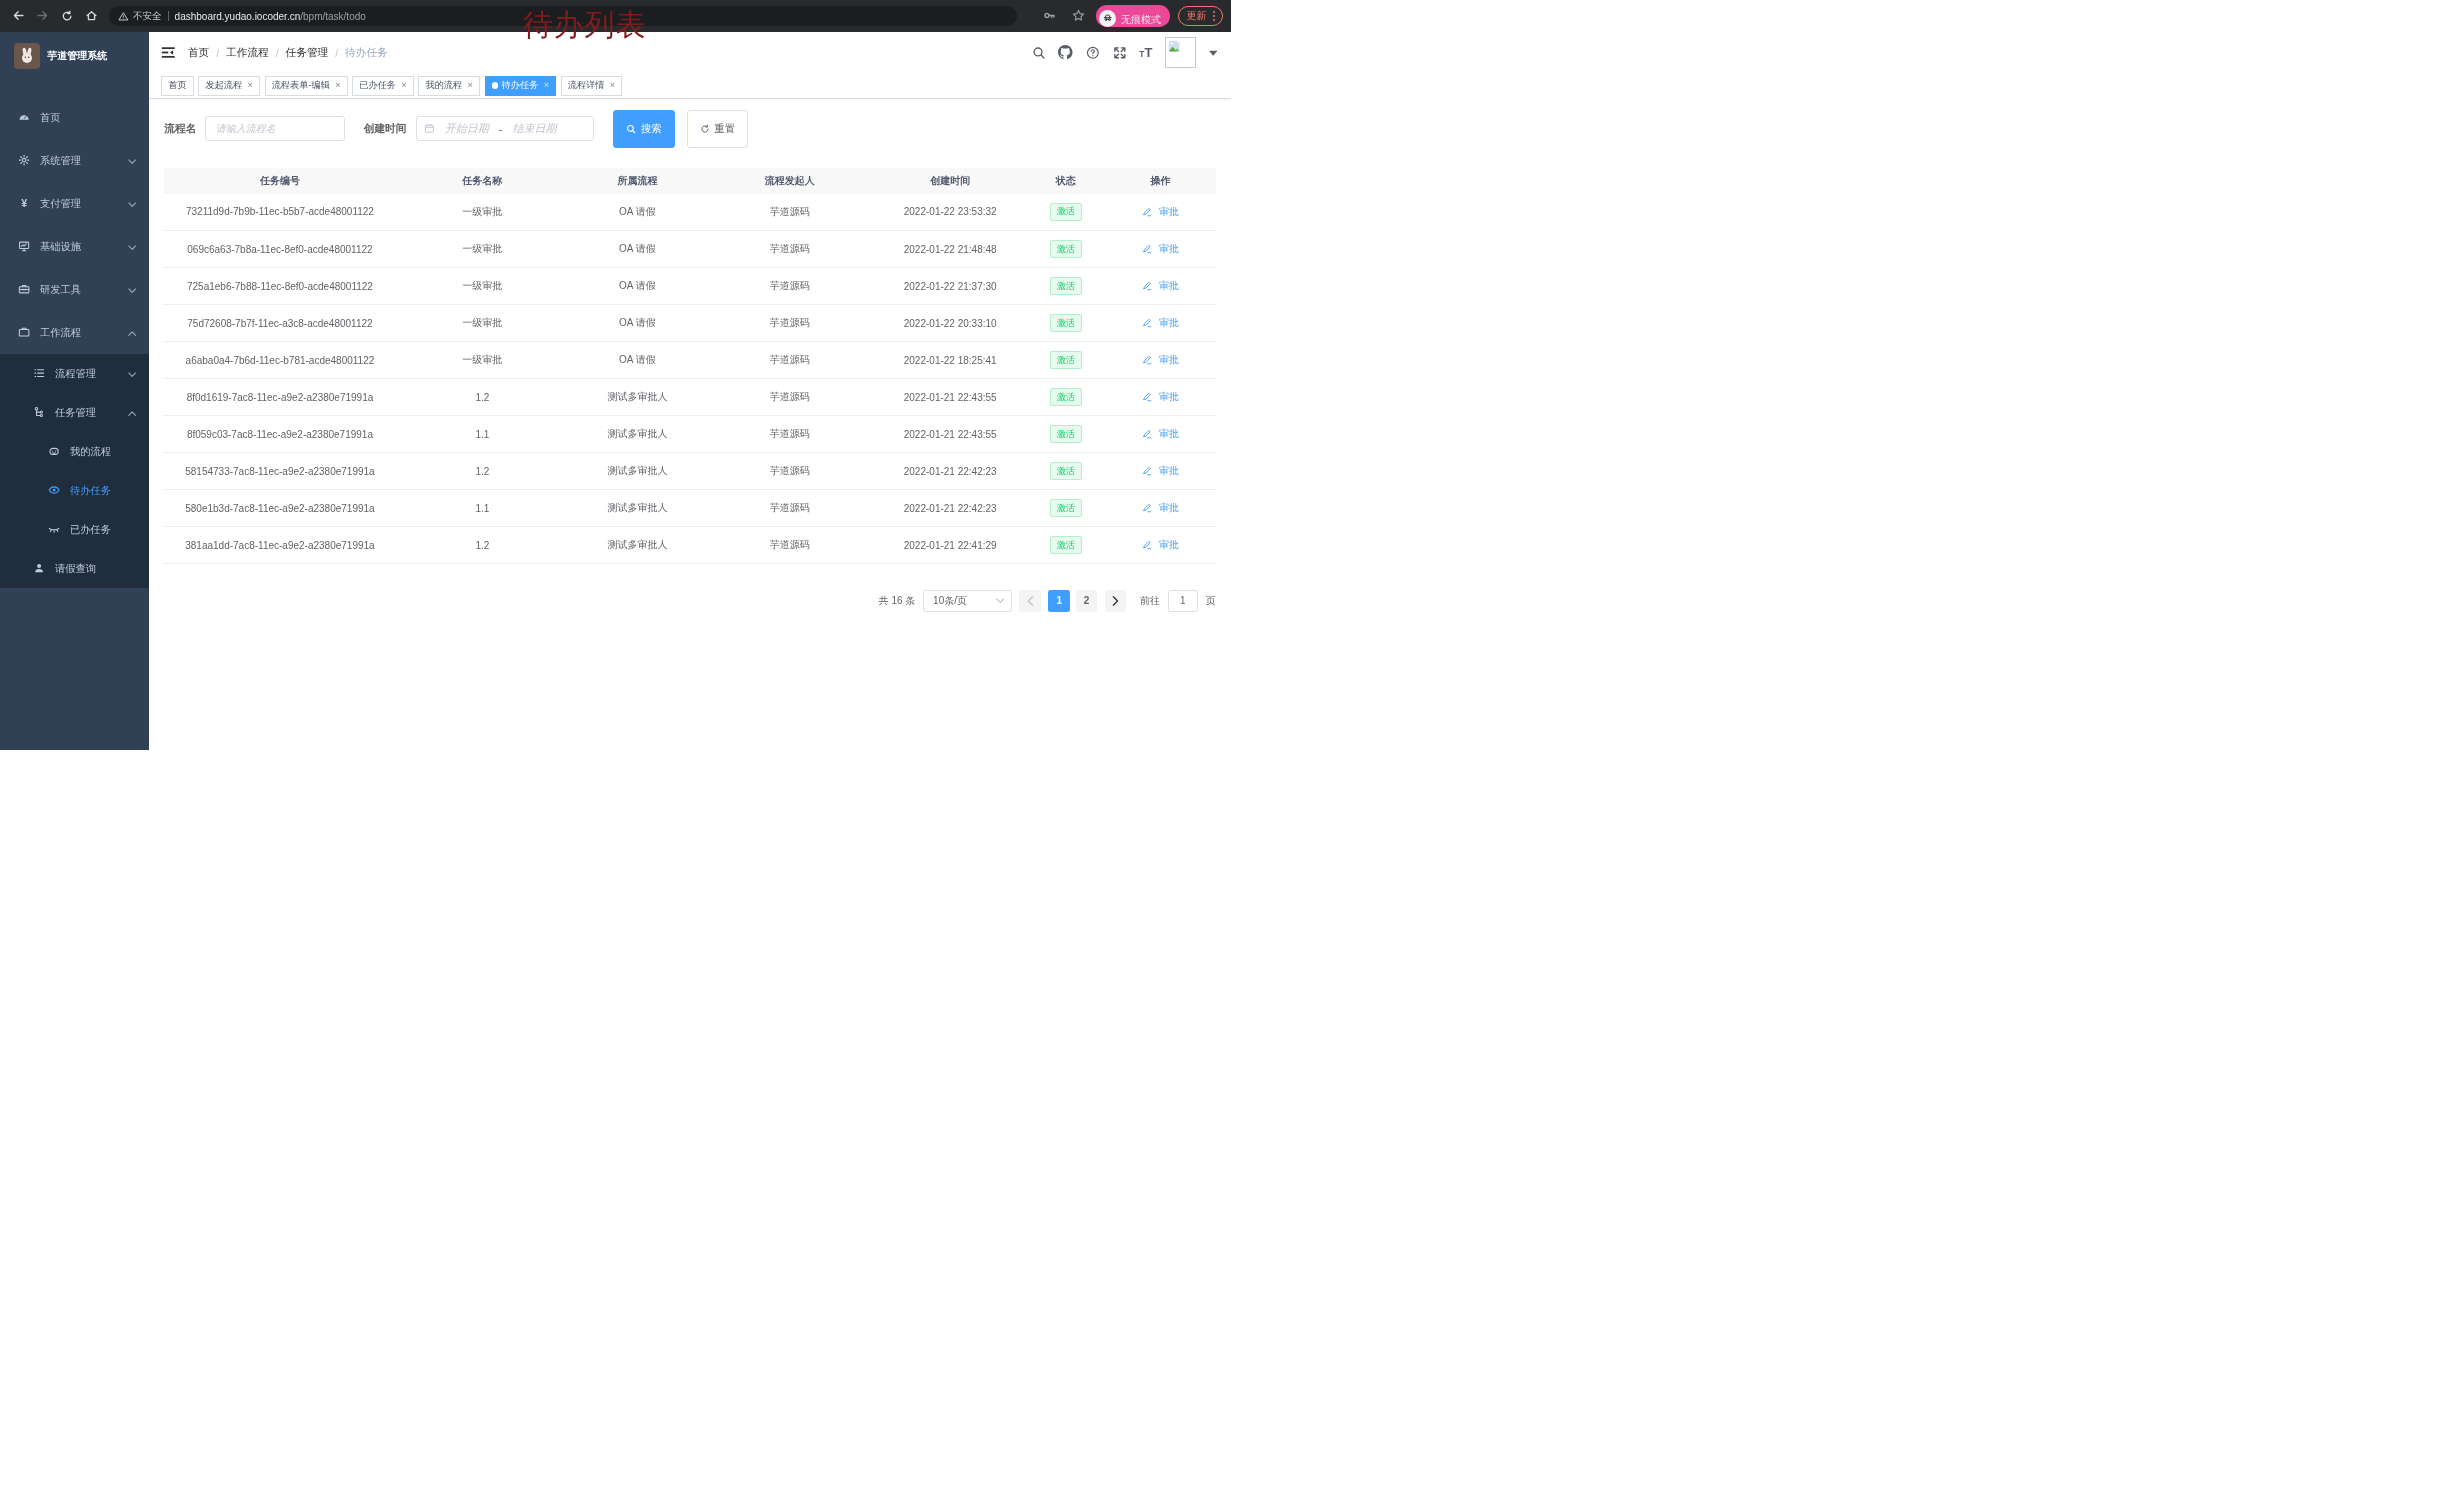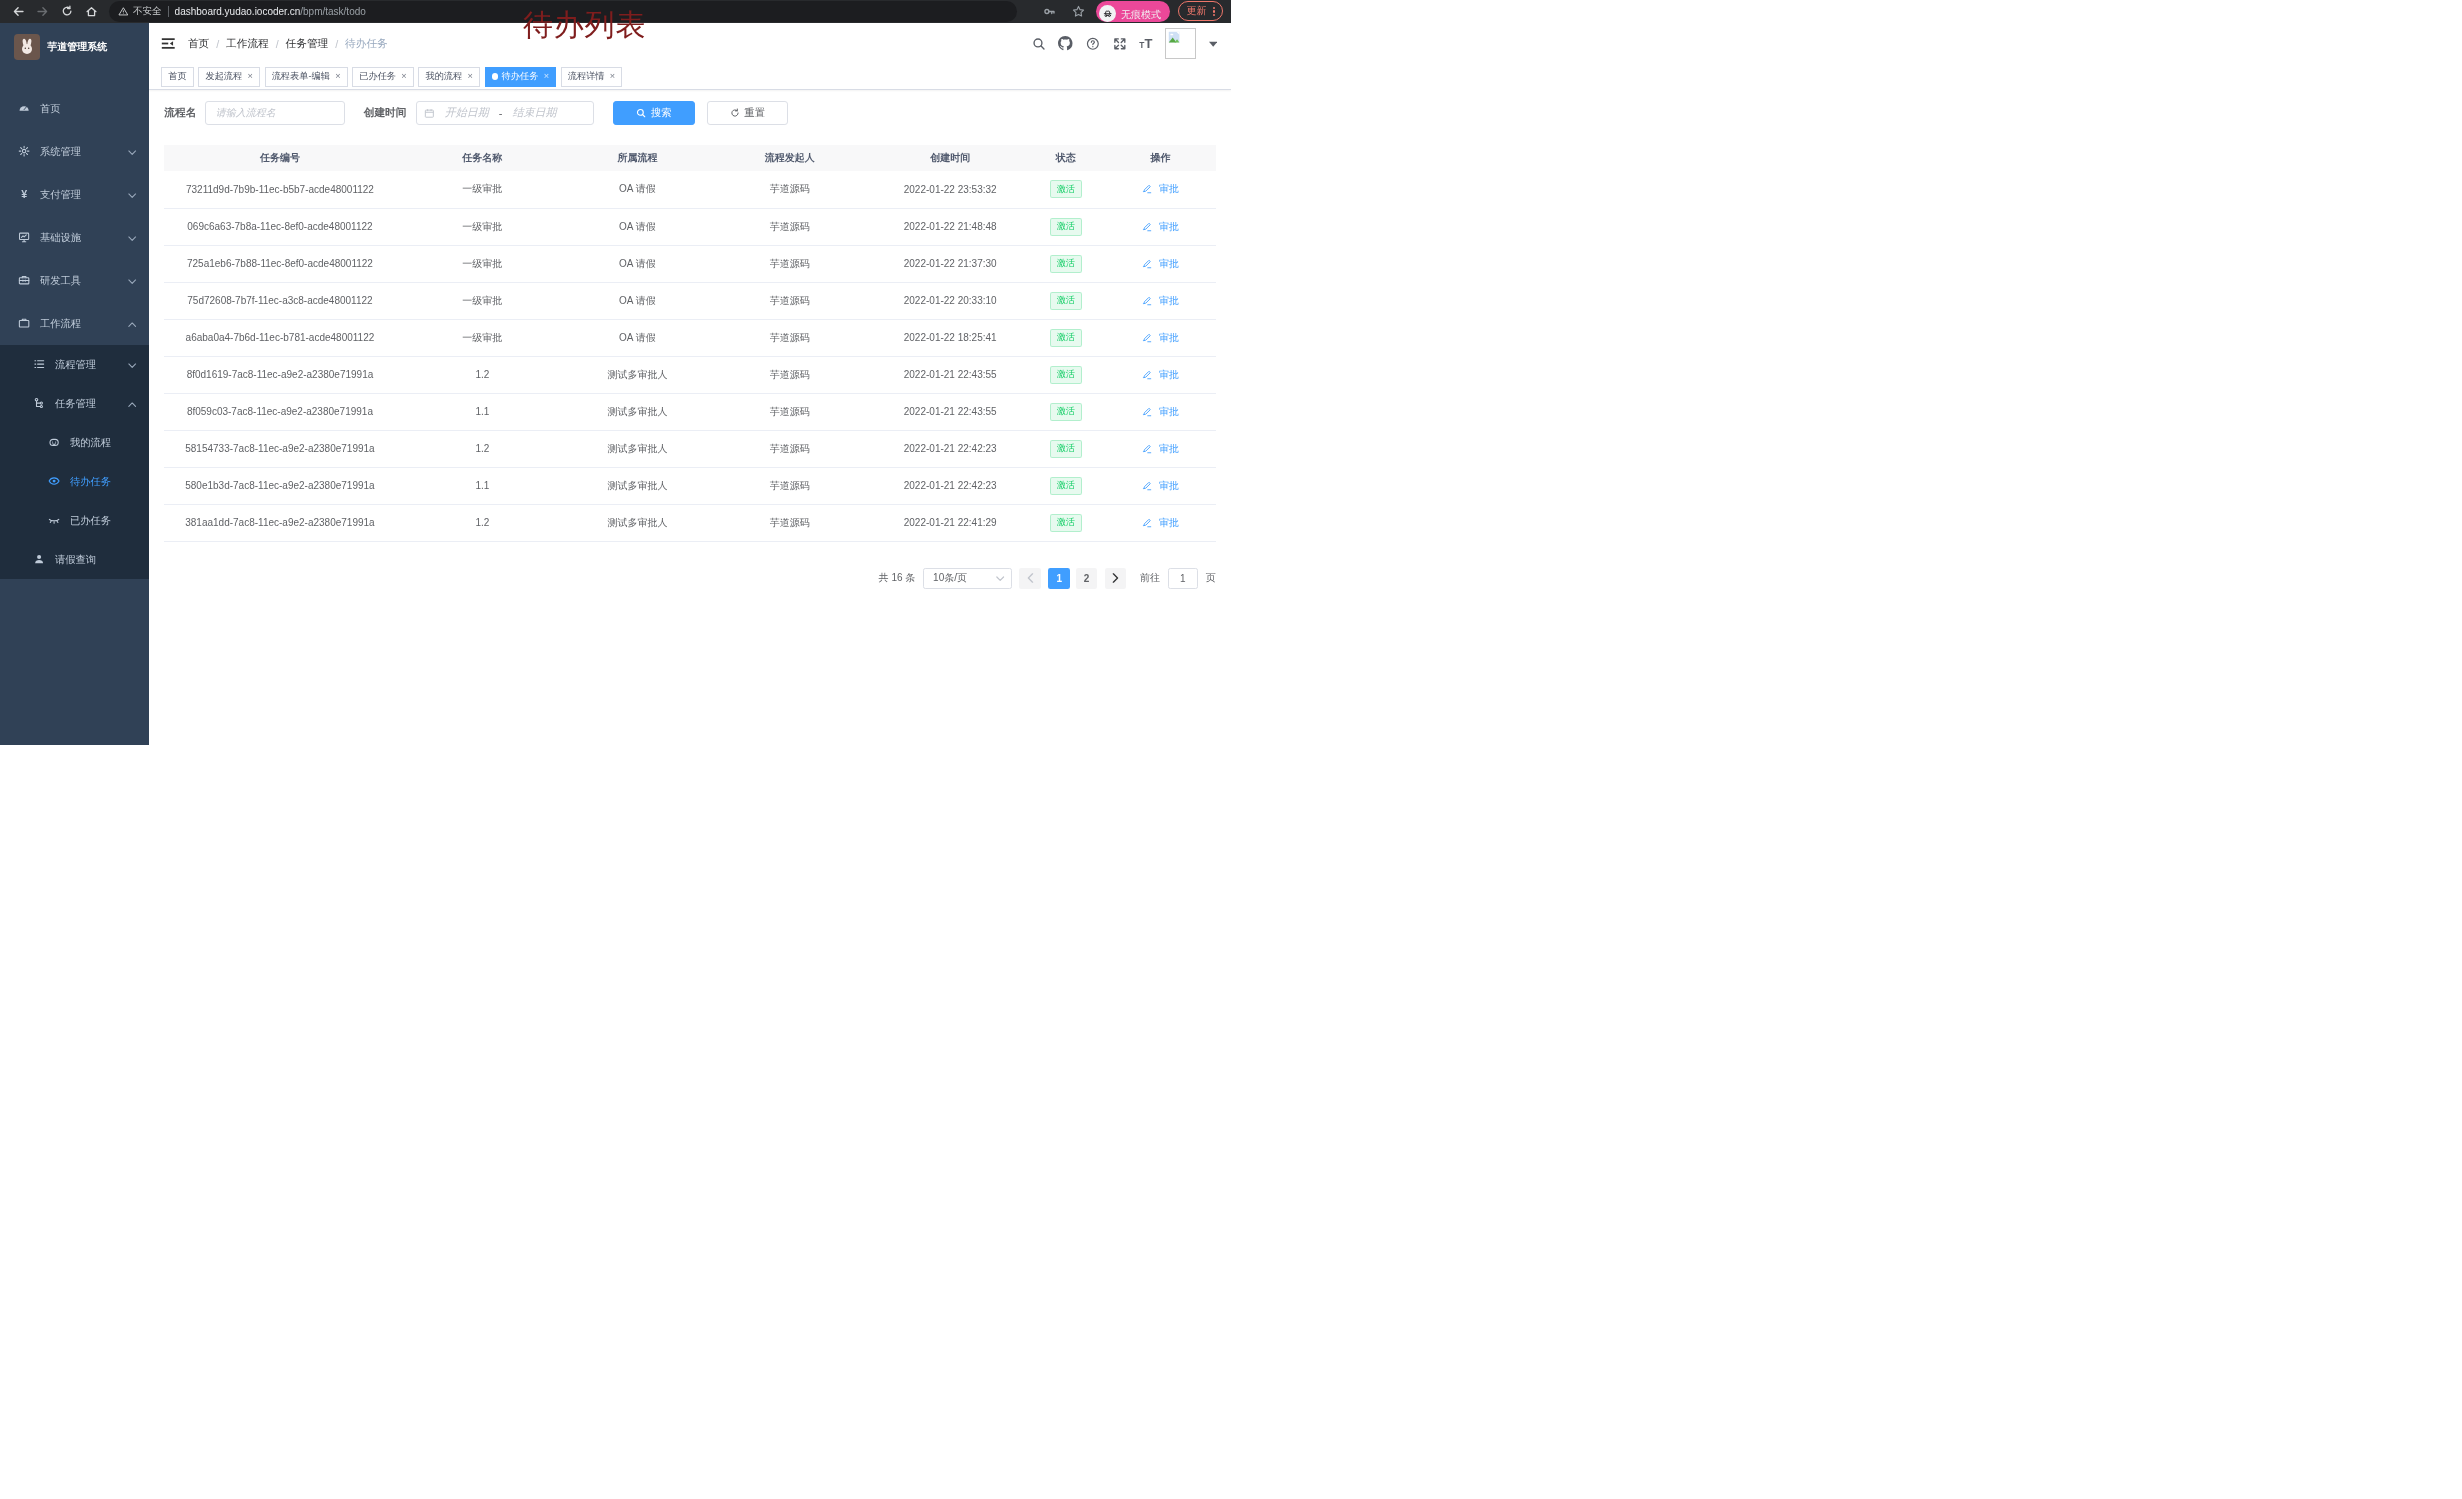--- a/index.html
+++ b/index.html
@@ -1,21 +1,21 @@
 <!DOCTYPE html>
 <html style="font-size:12.2px"><head>
 <meta charset="utf-8">
 <style>
   * { margin:0; padding:0; box-sizing:border-box; }
   html,body { background:#fff; }
   body { font-family:"Liberation Sans","DejaVu Sans",sans-serif; width:1231px; }
   .stage { position:relative; width:1231px; height:750px; overflow:hidden; background:#fff; }
 
   
-  .browser-bar { height:23px; background:#282a2d; display:flex; align-items:center; padding:0 7.6px; gap:3.1px; }
+  .browser-bar { height:32px; background:#282a2d; display:flex; align-items:center; padding:0 7.6px; gap:3.1px; }
   .bicon { width:21.4px; height:21.4px; display:flex; align-items:center; justify-content:center; border-radius:50%; color:#d6d8da; flex:0 0 auto; }
   .bicon.disabled { color:#6a6d71; }
   .url-pill { flex:0 0 auto; width:908px; height:20.6px; background:#1c1d20; border-radius:10.7px; display:flex; align-items:center; padding:0 9.2px; gap:6.1px; margin-left:3.1px; }
   .url-pill .sec { color:#cfd1d3; font-size:9.5px; display:flex; align-items:center; gap:4.6px; }
   .url-divider { width:0.8px; height:10.7px; background:#5f6368; }
   .url-text { font-size:10px; color:#e8eaed; white-space:nowrap; }
   .url-text .path { color:#9aa0a6; }
   .bar-right { display:flex; align-items:center; margin-left:auto; gap:7.6px; }
   .chip-incognito { background:#ec4899; border-radius:10.7px; height:21.4px; display:flex; align-items:flex-end; gap:5.3px; padding:0 9.2px 0 2.3px; color:#f1f3f4; font-size:10px; }
   .incog-circle { width:17px; height:17px; border-radius:50%; background:#f1f3f4; display:flex; align-items:center; justify-content:center; }
@@ -68,21 +68,21 @@
 
   
   .content { flex:1; padding:10.7px 15.3px 0 15.3px; position:relative; }
   .filter-row { display:flex; align-items:center; gap:7.6px; }
   .f-label { font-size:10.7px; font-weight:700; color:#606266; margin-right:1.5px; }
   .f-label.second { margin-left:10.7px; }
   .text-input { width:140px; height:24.4px; border:0.8px solid #dcdfe6; border-radius:3.1px; padding:0 9.2px; font-size:10px; color:#606266; display:flex; align-items:center; background:#fff; }
   .placeholder { color:#c0c4cc;font-style:italic; }
   .date-input { width:178px; height:24.4px; border:0.8px solid #dcdfe6; border-radius:3.1px; display:flex; align-items:center; gap:10px; padding:0 7.6px; font-size:11px; background:#fff; color:#c0c4cc; }
   .date-input .dash { color:#606266; }
-  .btn { height:24px; border-radius:3.1px; display:flex; align-items:center; gap:4.6px; padding:0 22px; font-size:10.3px; cursor:pointer; }
+  .btn { height:38px; border-radius:3.1px; display:flex; align-items:center; gap:4.6px; padding:0 12px; font-size:10.3px; cursor:pointer; }
   .btn-primary { background:#409eff; border:0.8px solid #409eff; color:#fff; margin-left:12.2px; }
   .btn-default { background:#fff; border:0.8px solid #dcdfe6; color:#606266; margin-left:4.6px; }
 
   
   table.task-table { width:100%; border-collapse:collapse; margin-top:20px; table-layout:fixed; }
   .task-table thead th { background:#f8f8f9; height:26px; font-size:10px; font-weight:700; color:#515a6e; text-align:center; }
   .task-table tbody td { height:37px; border-bottom:0.8px solid #ebeef5; font-size:10px; color:#606266; text-align:center; white-space:nowrap; overflow:hidden; }
   .badge { display:inline-block; padding:1.5px 6.1px; font-size:9.2px; border-radius:2.3px; color:#13ce66; background:rgba(19,206,102,.10); border:0.8px solid rgba(19,206,102,.25); }
   .approve-link { color:#409eff; font-size:10px; display:inline-flex; align-items:center; gap:7px; cursor:pointer; text-decoration:none; }
 

